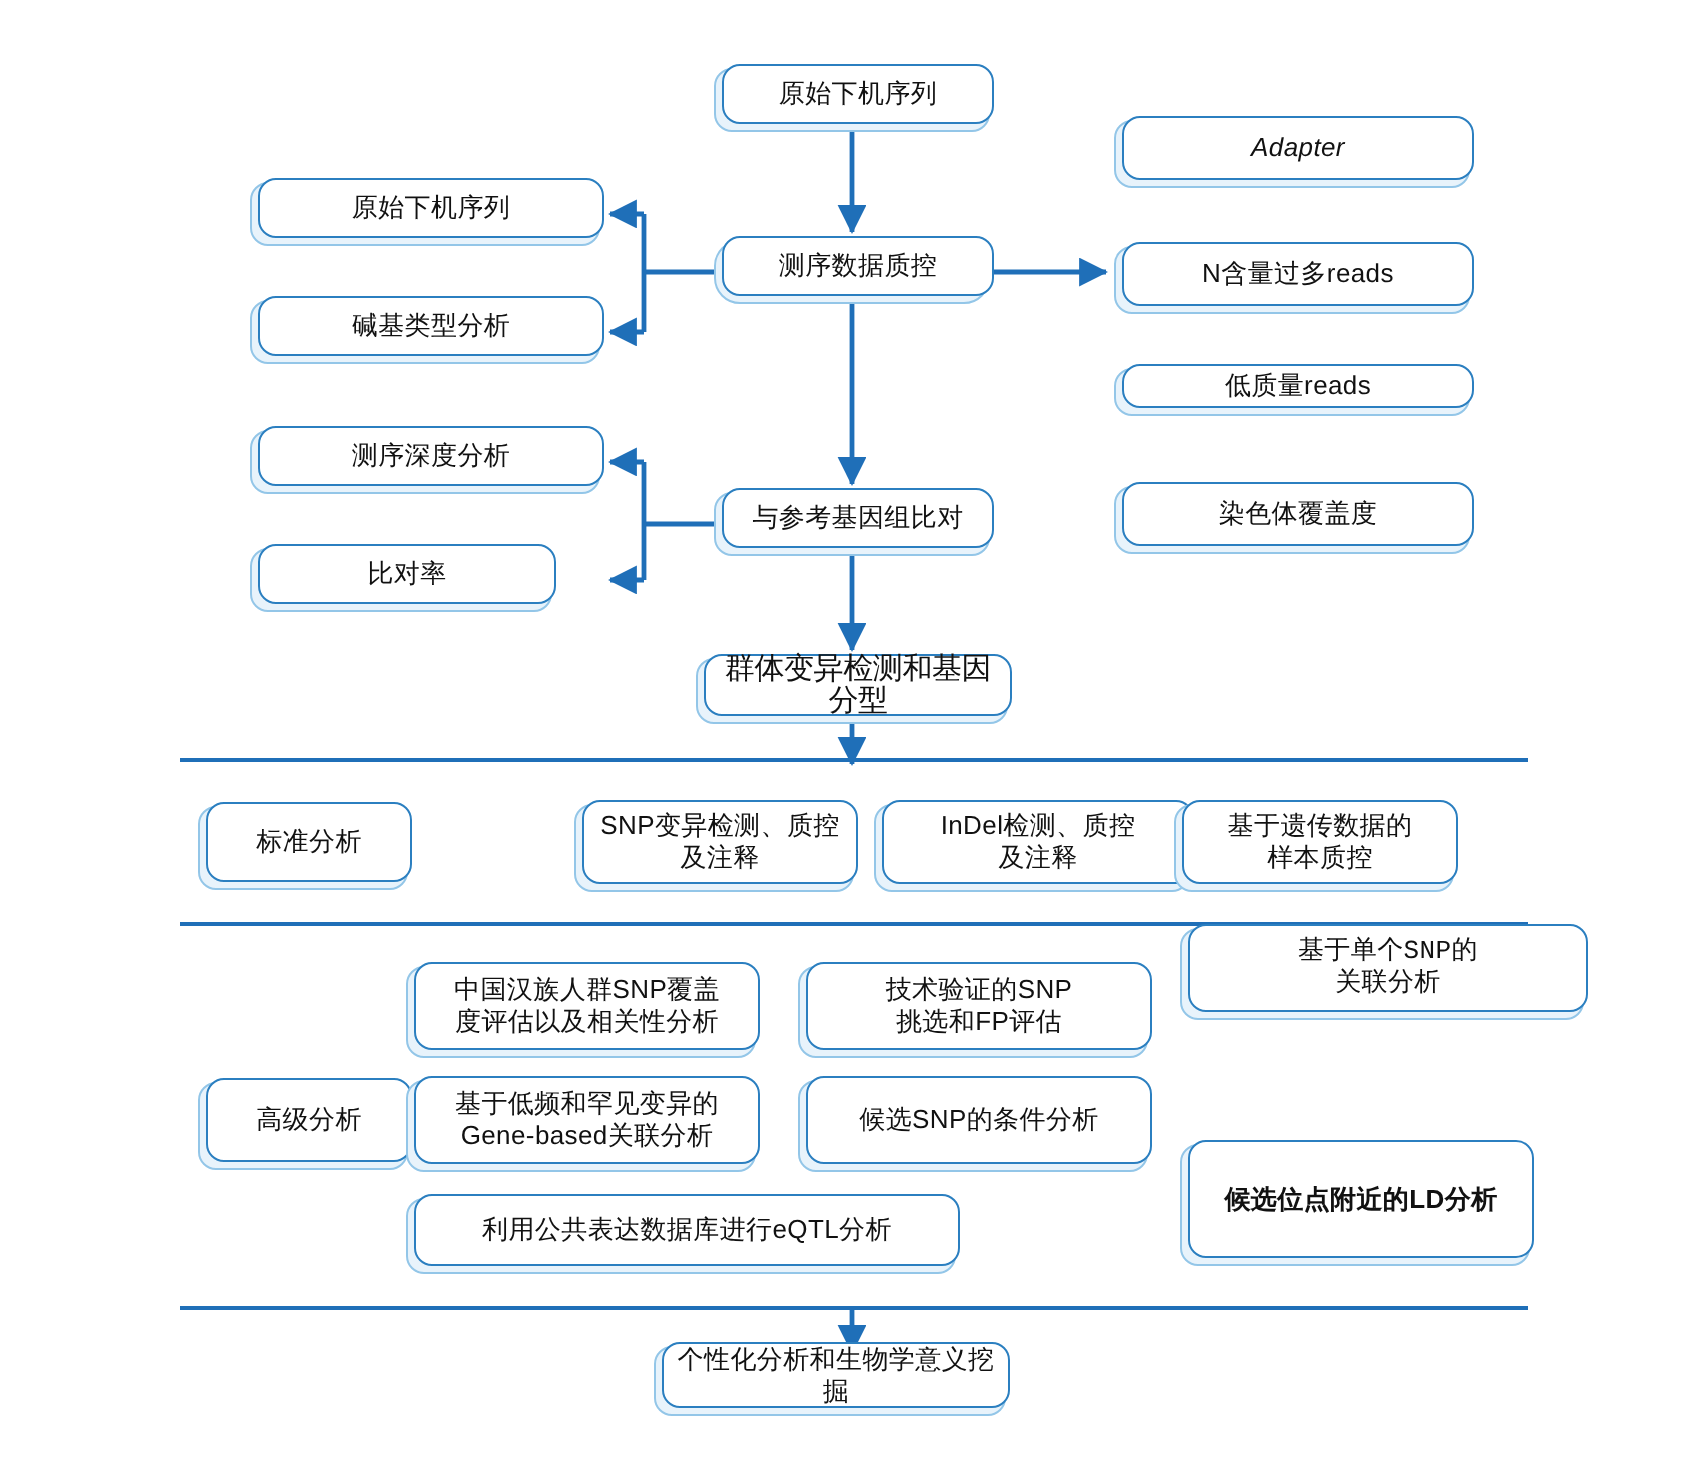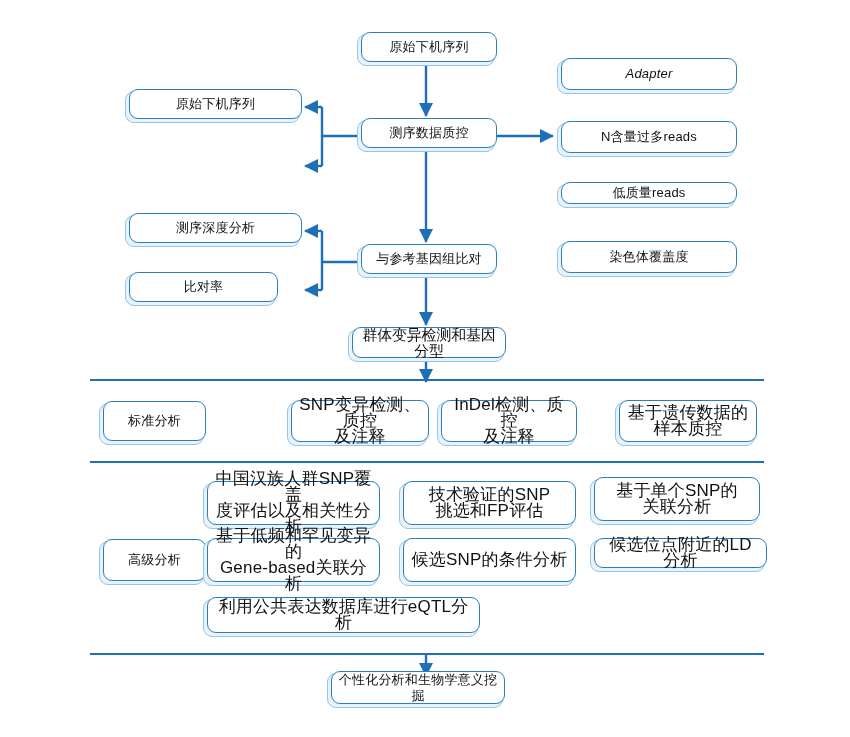--- a/index.html
+++ b/index.html
@@ -54,21 +54,21 @@
     text-align: center;
     padding: 2px 6px;
   }
   .node .label {
     font-size: 13px;
     line-height: 16px;
     color: #111111;
     white-space: pre-line;
     letter-spacing: 0.2px;
   }
-  .node.small .label { font-size: 17px; }
+  .node.small .label { font-size: 13px; }
   .node.tight .label { font-size: 15px; letter-spacing: -0.2px; }
 
   
   .chip .label { font-size: 13px; }
 
   
   .rule {
     position: absolute;
     height: 2px;
     background: #1f6fb8;
@@ -114,21 +114,21 @@
   <div class="rule" style="left:90px; top:379px; width:674px;"></div>
   <div class="rule" style="left:90px; top:461px; width:674px;"></div>
   <div class="rule" style="left:90px; top:653px; width:674px;"></div>
 
   <div class="node" style="left:357px; top:34px; width:138px; height:32px;">
     <div class="inner">
       <span class="label">原始下机序列</span>
     </div>
   </div>
 
-  <div class="node" style="left:357px; top:120px; width:138px; height:32px;">
+  <div class="node" style="left:357px; top:120px; width:138px; height:32px;border-radius:13px;">
     <div class="inner">
       <span class="label">测序数据质控</span>
     </div>
   </div>
 
   <div class="node" style="left:357px; top:246px; width:138px; height:32px;">
     <div class="inner">
       <span class="label">与参考基因组比对</span>
     </div>
   </div>
@@ -138,20 +138,25 @@
       <span class="label">群体变异检测和基因分型</span>
     </div>
   </div>
 
   <div class="node" style="left:125px; top:91px; width:175px; height:32px;">
     <div class="inner">
       <span class="label">原始下机序列</span>
     </div>
   </div>
 
+  <div class="node" style="left:125px; top:150px; width:175px; height:32px;">
+    <div class="inner">
+      <span class="label">碱基类型分析</span>
+    </div>
+  </div>
 
   <div class="node" style="left:125px; top:215px; width:175px; height:32px;">
     <div class="inner">
       <span class="label">测序深度分析</span>
     </div>
   </div>
 
   <div class="node" style="left:125px; top:274px; width:151px; height:32px;">
     <div class="inner">
       <span class="label">比对率</span>
@@ -188,28 +193,28 @@
     </div>
   </div>
 
   <div class="node small" style="left:287px; top:402px; width:140px; height:44px;">
     <div class="inner">
       <span class="label">SNP变异检测、质控
 及注释</span>
     </div>
   </div>
 
-  <div class="node small" style="left:437px; top:402px; width:138px; height:44px;">
+  <div class="node small" style="left:437px; top:402px; width:158px; height:44px;">
     <div class="inner">
       <span class="label">InDel检测、质控
 及注释</span>
     </div>
   </div>
 
-  <div class="node small" style="left:587px; top:402px; width:140px; height:44px;margin-left:28px;">
+  <div class="node small" style="left:587px; top:402px; width:140px; height:44px;">
     <div class="inner">
       <span class="label">基于遗传数据的
 样本质控</span>
     </div>
   </div>
 
   <div class="node chip" style="left:99px; top:541px; width:105px; height:44px;">
     <div class="inner">
       <span class="label">高级分析</span>
     </div>
@@ -222,41 +227,41 @@
     </div>
   </div>
 
   <div class="node small" style="left:399px; top:483px; width:175px; height:46px;">
     <div class="inner">
       <span class="label">技术验证的SNP
 挑选和FP评估</span>
     </div>
   </div>
 
-  <div class="node small" style="left:590px; top:479px; width:168px; height:46px;">
+  <div class="node small" style="left:590px; top:464px; width:202px; height:46px;font-family:Liberation Mono, monospace;">
     <div class="inner">
       <span class="label">基于单个SNP的
 关联分析</span>
     </div>
   </div>
 
   <div class="node small" style="left:203px; top:540px; width:175px; height:46px;">
     <div class="inner">
       <span class="label">基于低频和罕见变异的
 Gene-based关联分析</span>
     </div>
   </div>
 
   <div class="node small" style="left:399px; top:540px; width:175px; height:46px;">
     <div class="inner">
       <span class="label">候选SNP的条件分析</span>
     </div>
   </div>
 
-  <div class="node small" style="left:590px; top:540px; width:175px; height:32px;">
+  <div class="node small" style="left:590px; top:572px; width:175px; height:61px;font-weight:bold;">
     <div class="inner">
       <span class="label">候选位点附近的LD分析</span>
     </div>
   </div>
 
   <div class="node small" style="left:203px; top:599px; width:275px; height:38px;">
     <div class="inner">
       <span class="label">利用公共表达数据库进行eQTL分析</span>
     </div>
   </div>

